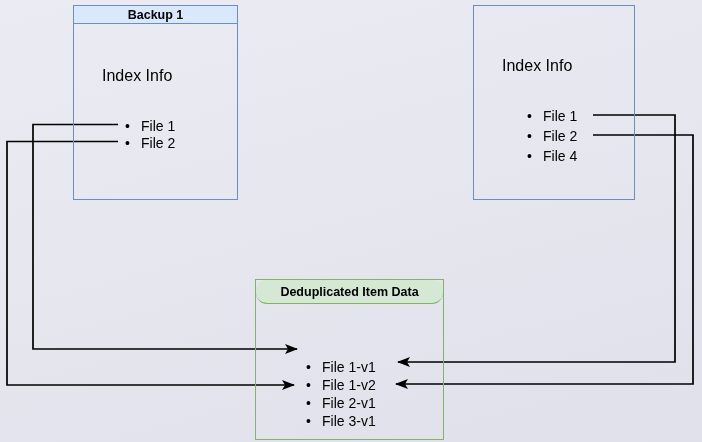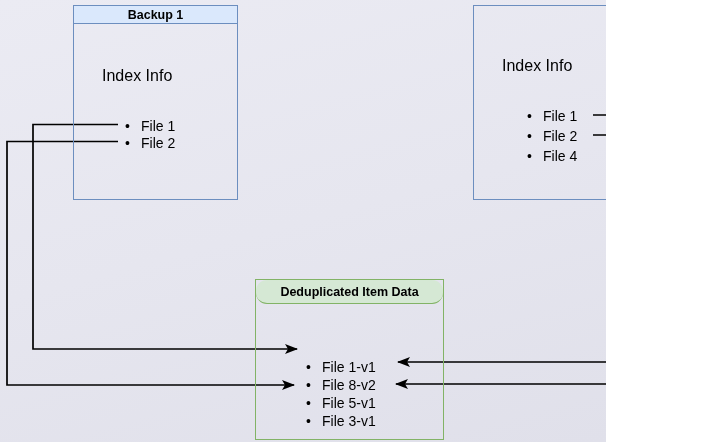--- a/index.html
+++ b/index.html
@@ -1,19 +1,19 @@
 <!DOCTYPE html>
 <html><head>
 <meta charset="utf-8">
 <style>
   * { margin:0; padding:0; box-sizing:border-box; }
   html,body { font-family:"Liberation Sans", sans-serif; }
   .canvas {
     position:relative;
-    width:606px; height:442px;
+    width:702px; height:442px;
     background:linear-gradient(165deg,#ebebf3 0%,#e6e6ef 50%,#e0e0ea 100%);
     overflow:hidden;
     color:#000;
   }
   .connectors {
     position:absolute; left:0; top:0; width:702px; height:442px;
     pointer-events:none;
   }
   .connectors path.edge {
     fill:none; stroke:#000; stroke-width:1.7px;
@@ -109,19 +109,19 @@
       <li>File 1</li>
       <li>File 2</li>
       <li>File 4</li>
     </ul>
   </div>
 
   <div class="box green" id="dedup">
     <div class="box-header">Deduplicated Item Data</div>
     <ul class="file-list">
       <li>File 1-v1</li>
-      <li>File 8-v2</li>
-      <li>File 5-v1</li>
+      <li>File 1-v2</li>
+      <li>File 2-v1</li>
       <li>File 3-v1</li>
     </ul>
   </div>
 
 </div>
 
 </body></html>

